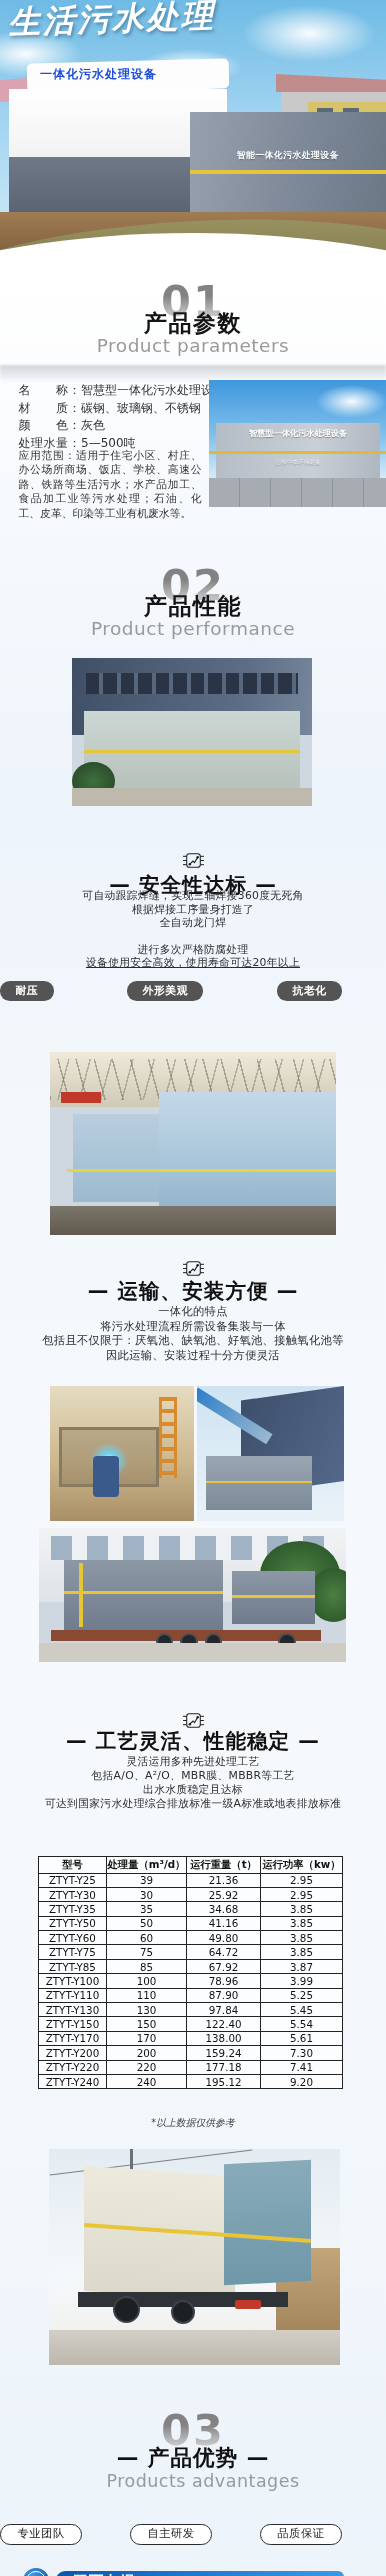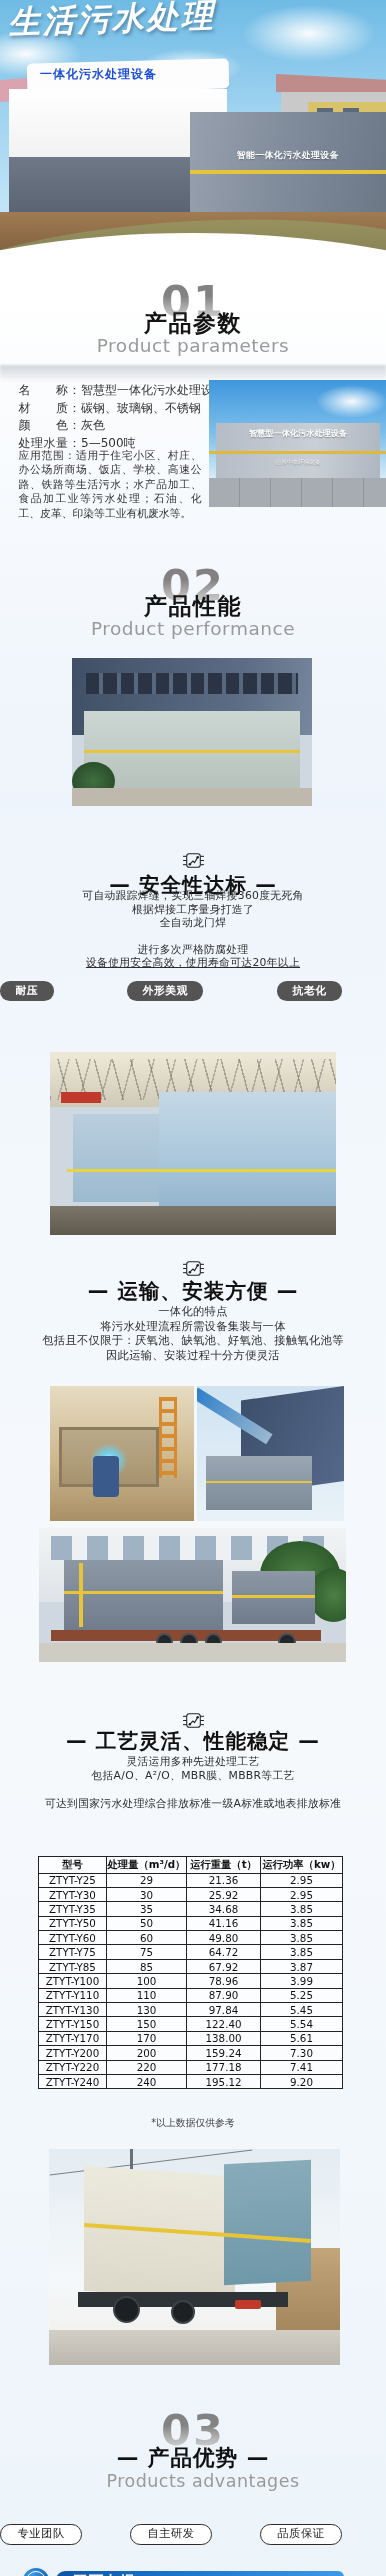--- a/index.html
+++ b/index.html
@@ -284,33 +284,34 @@
         <line x1="35" y1="22" x2="42" y2="22"></line>
         <line x1="35" y1="30" x2="42" y2="30"></line>
       <polyline points="15,29 21,23 24,26 30,16"></polyline>
     </g>
     <circle cx="15" cy="29" r="2.4" fill="#222"></circle>
       <circle cx="30" cy="16" r="2.4" fill="#222"></circle>
   </svg>
   <div class="abs ctr heading" style="top:1727px;">— 工艺灵活、性能稳定 —</div>
   <div class="abs ctr bodyline" style="top:1755px;">灵活运用多种先进处理工艺</div>
   <div class="abs ctr bodyline" style="top:1769px;">包括A/O、A²/O、MBR膜、MBBR等工艺</div>
+  <div class="abs ctr bodyline" style="top:1783px;">出水水质稳定且达标</div>
   <div class="abs ctr bodyline" style="top:1797px;">可达到国家污水处理综合排放标准一级A标准或地表排放标准</div>
 
   <table class="spec">
     <tbody>
         <tr>
       <th style="width:68px;">型号</th>
       <th style="width:80px;">处理量（m³/d）</th>
       <th style="width:74px;">运行重量（t）</th>
       <th style="width:82px;">运行功率（kw）</th>
     </tr>
     <tr>
           <td>ZTYT-Y25</td>
-          <td>29</td>
+          <td>39</td>
           <td>21.36</td>
           <td>2.95</td>
         </tr>
     <tr>
           <td>ZTYT-Y30</td>
           <td>30</td>
           <td>25.92</td>
           <td>2.95</td>
         </tr>
     <tr>
@@ -386,21 +387,21 @@
           <td>7.41</td>
         </tr>
     <tr>
           <td>ZTYT-Y240</td>
           <td>240</td>
           <td>195.12</td>
           <td>9.20</td>
         </tr>
   </tbody>
     </table>
-  <div class="abs ctr note" style="top:2117px;">*以上数据仅供参考</div>
+  <div class="abs ctr note" style="top:2117px;font-style:italic;">*以上数据仅供参考</div>
 
   <div class="abs photo" style="left:49px;top:2149px;width:291px;height:216px;">
     <div class="abs rt-sky"></div>
     <div class="abs rt-wire"></div>
     <div class="abs rt-pole"></div>
     <div class="abs rt-dirt"></div>
     <div class="abs rt-tankA"></div>
     <div class="abs rt-tankB"></div>
     <div class="abs rt-stripe"></div>
     <div class="abs rt-chassis"></div>

